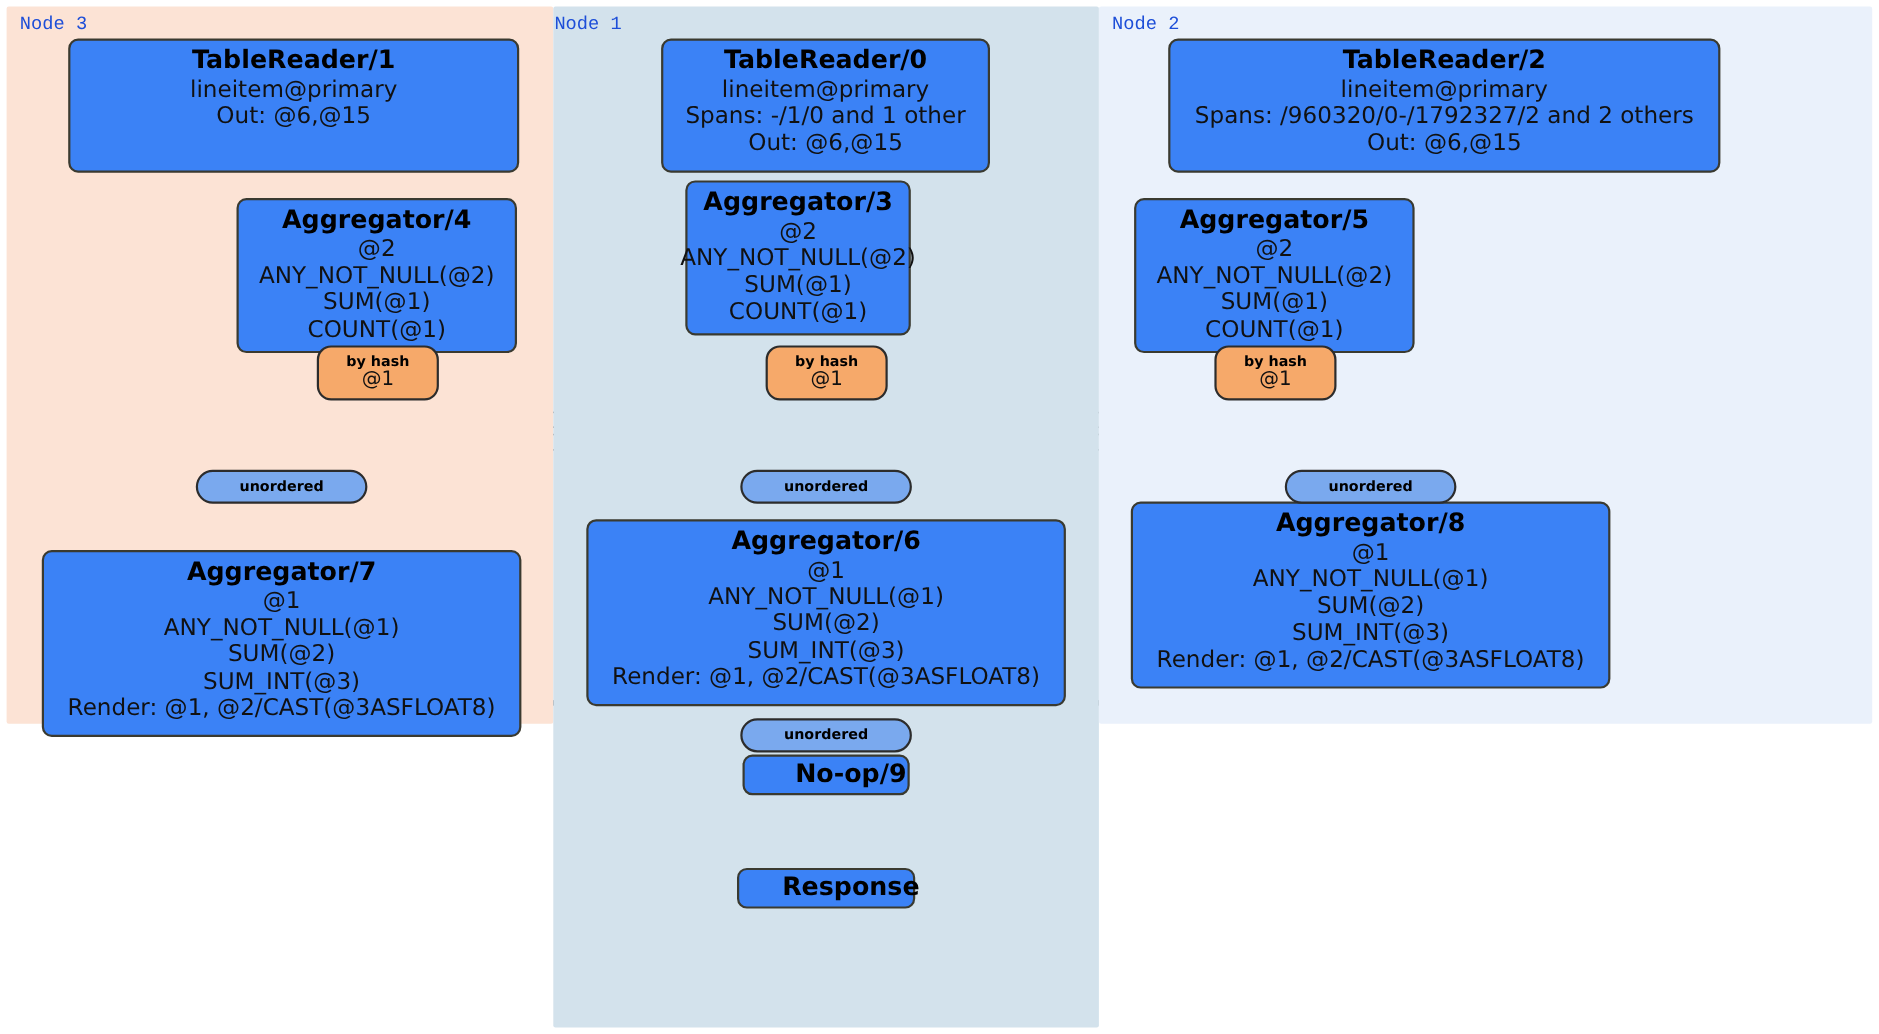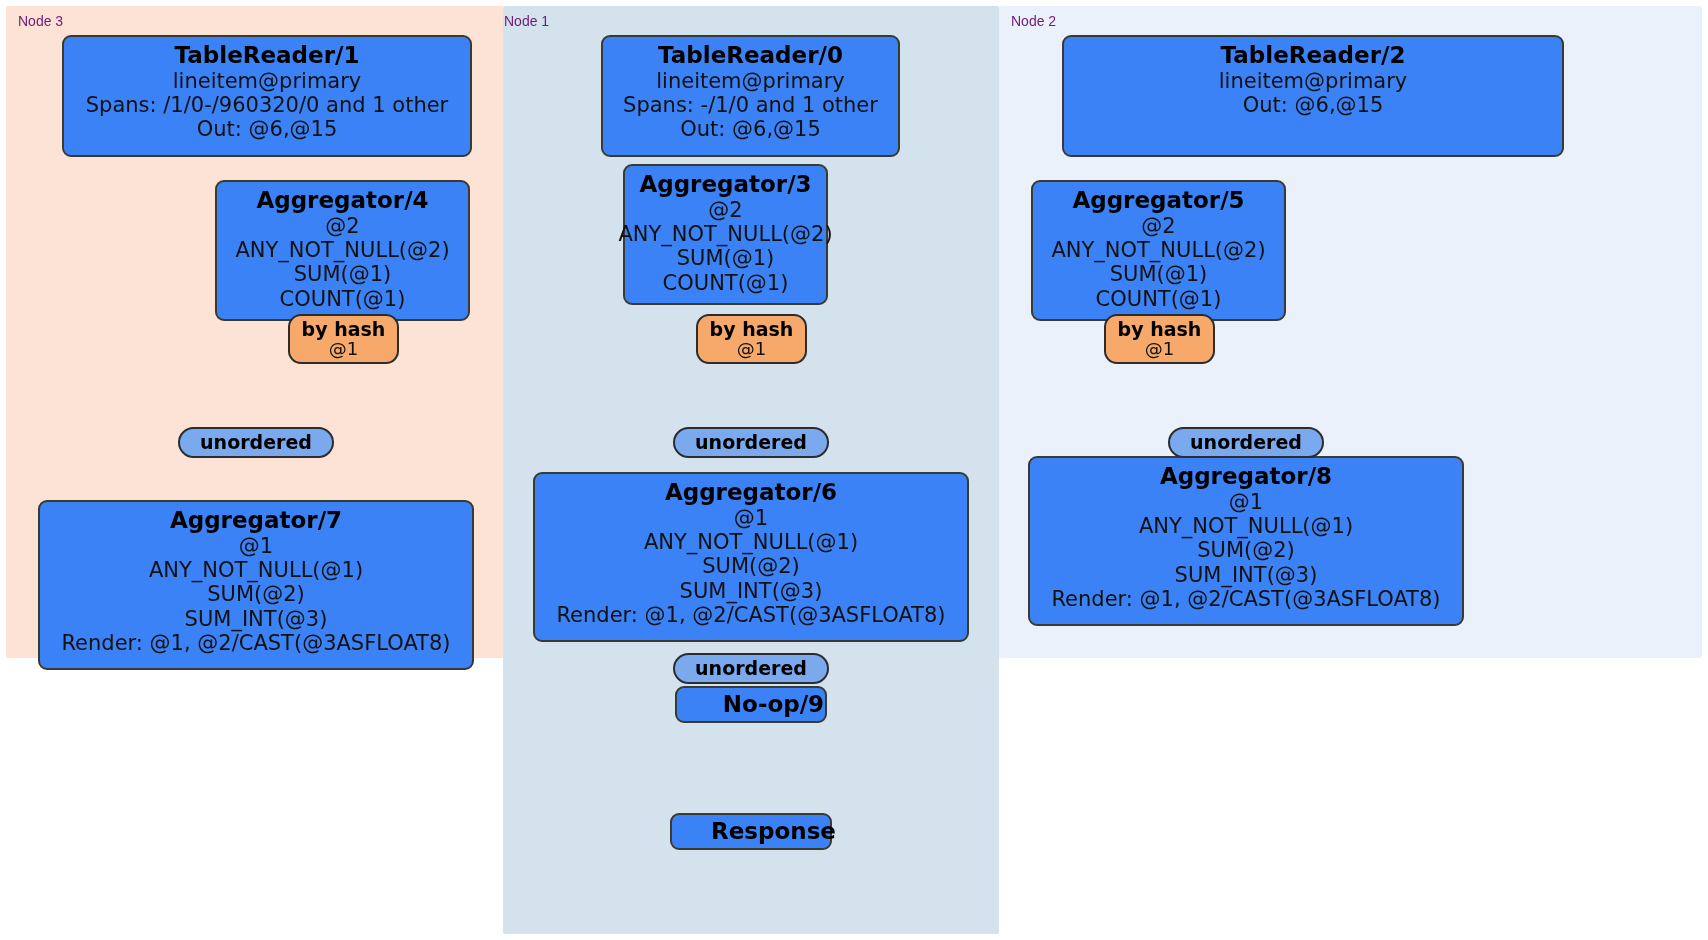--- a/index.html
+++ b/index.html
@@ -5,22 +5,22 @@
   html,body{margin:0;padding:0;background:#ffffff;}
   body{
     font-family:"DejaVu Sans","Liberation Sans",sans-serif;
     width:1708px;height:940px;position:relative;overflow:hidden;
   }
   #stage{position:absolute;left:0;top:0;width:1708px;height:940px;}
 
   
   .panel{position:absolute;border-radius:2px;}
   .panel-label{
-    position:absolute;font-size:14px;color:#701a75;
-    font-family:Liberation Sans, sans-serif;
+    position:absolute;font-size:17px;color:#1d4ed8;
+    font-family:Liberation Mono, monospace;
     letter-spacing:0px;white-space:nowrap;
   }
 
   
   .proc{
     position:absolute;background:#3b82f6;border:2px solid #3a3a30;
     border-radius:9px;box-sizing:border-box;
     display:flex;flex-direction:column;align-items:center;justify-content:flex-start;
     padding-top:5px;
   }
@@ -33,21 +33,21 @@
     font-family:"DejaVu Sans","Liberation Sans",sans-serif;
   }
   .proc.compact{justify-content:center;padding-top:0;padding-left:45px;}
 
   
   .pill{
     position:absolute;box-sizing:border-box;display:flex;
     flex-direction:column;align-items:center;justify-content:center;
     border:2px solid #2c2c2c;z-index:6;
   }
-  .pill .pt{font-weight:bold;font-size:19px;color:#000;line-height:1.05;white-space:nowrap;}
+  .pill .pt{font-weight:bold;font-size:13px;color:#000;line-height:1.05;white-space:nowrap;}
   .pill .ps{font-size:18px;color:#111;line-height:1.05;white-space:nowrap;}
   .router{background:#f6a96a;border-radius:13px;}
   .sync{background:#7aa9ee;border-radius:16px;}
 
   svg.edges{position:absolute;left:0;top:0;width:1708px;height:940px;
             pointer-events:none;}
 </style>
 </head>
 <body>
 
@@ -82,32 +82,32 @@
   </svg>
 <div class="panel" style="left: 6px; top: 6px; width: 497px; height: 652px; background: rgb(252, 227, 213);"></div>
     <div class="panel-label" style="left: 18px; top: 13px;">Node 3</div>
     <div class="panel" style="left: 503px; top: 6px; width: 496px; height: 928px; background: rgb(211, 226, 236);"></div>
     <div class="panel-label" style="left: 504px; top: 13px;">Node 1</div>
     <div class="panel" style="left: 999px; top: 6px; width: 703px; height: 652px; background: rgb(234, 241, 251);"></div>
     <div class="panel-label" style="left: 1011px; top: 13px;">Node 2</div>
     <div class="proc" style="left: 62px; top: 35px; width: 410px; height: 122px;">
       <div class="title">TableReader/1</div>
       <div class="line">lineitem@primary</div>
-      <div class="line">Spans: /1/0-/960320/0 and 1 other</div>
       <div class="line">Out: @6,@15</div>
     </div>
     <div class="proc" style="left: 601px; top: 35px; width: 299px; height: 122px;">
       <div class="title">TableReader/0</div>
       <div class="line">lineitem@primary</div>
       <div class="line">Spans: -/1/0 and 1 other</div>
       <div class="line">Out: @6,@15</div>
     </div>
     <div class="proc" style="left: 1062px; top: 35px; width: 502px; height: 122px;">
       <div class="title">TableReader/2</div>
       <div class="line">lineitem@primary</div>
+      <div class="line">Spans: /960320/0-/1792327/2 and 2 others</div>
       <div class="line">Out: @6,@15</div>
     </div>
     <div class="proc" style="left: 215px; top: 180px; width: 255px; height: 141px;">
       <div class="title">Aggregator/4</div>
       <div class="line">@2</div>
       <div class="line">ANY_NOT_NULL(@2)</div>
       <div class="line">SUM(@1)</div>
       <div class="line">COUNT(@1)</div>
     </div>
     <div class="proc" style="left: 623px; top: 164px; width: 205px; height: 141px;">
@@ -144,21 +144,21 @@
       <div class="title">Aggregator/8</div>
       <div class="line">@1</div>
       <div class="line">ANY_NOT_NULL(@1)</div>
       <div class="line">SUM(@2)</div>
       <div class="line">SUM_INT(@3)</div>
       <div class="line">Render: @1, @2/CAST(@3ASFLOAT8)</div>
     </div>
     <div class="proc compact" style="left: 675px; top: 686px; width: 152px; height: 37px;">
       <div class="title">No-op/9</div>
     </div>
-    <div class="proc compact" style="left: 670px; top: 789px; width: 162px; height: 37px; margin-top: 24px;">
+    <div class="proc compact" style="left: 670px; top: 789px; width: 162px; height: 37px;">
       <div class="title">Response</div>
     </div>
     <div class="pill router" style="left: 288px; top: 314px; width: 111px; height: 50px; background: rgb(246, 169, 106);">
       <div class="pt">by hash</div>
       <div class="ps">@1</div>
     </div>
     <div class="pill router" style="left: 696px; top: 314px; width: 111px; height: 50px; background: rgb(246, 169, 106);">
       <div class="pt">by hash</div>
       <div class="ps">@1</div>
     </div>

